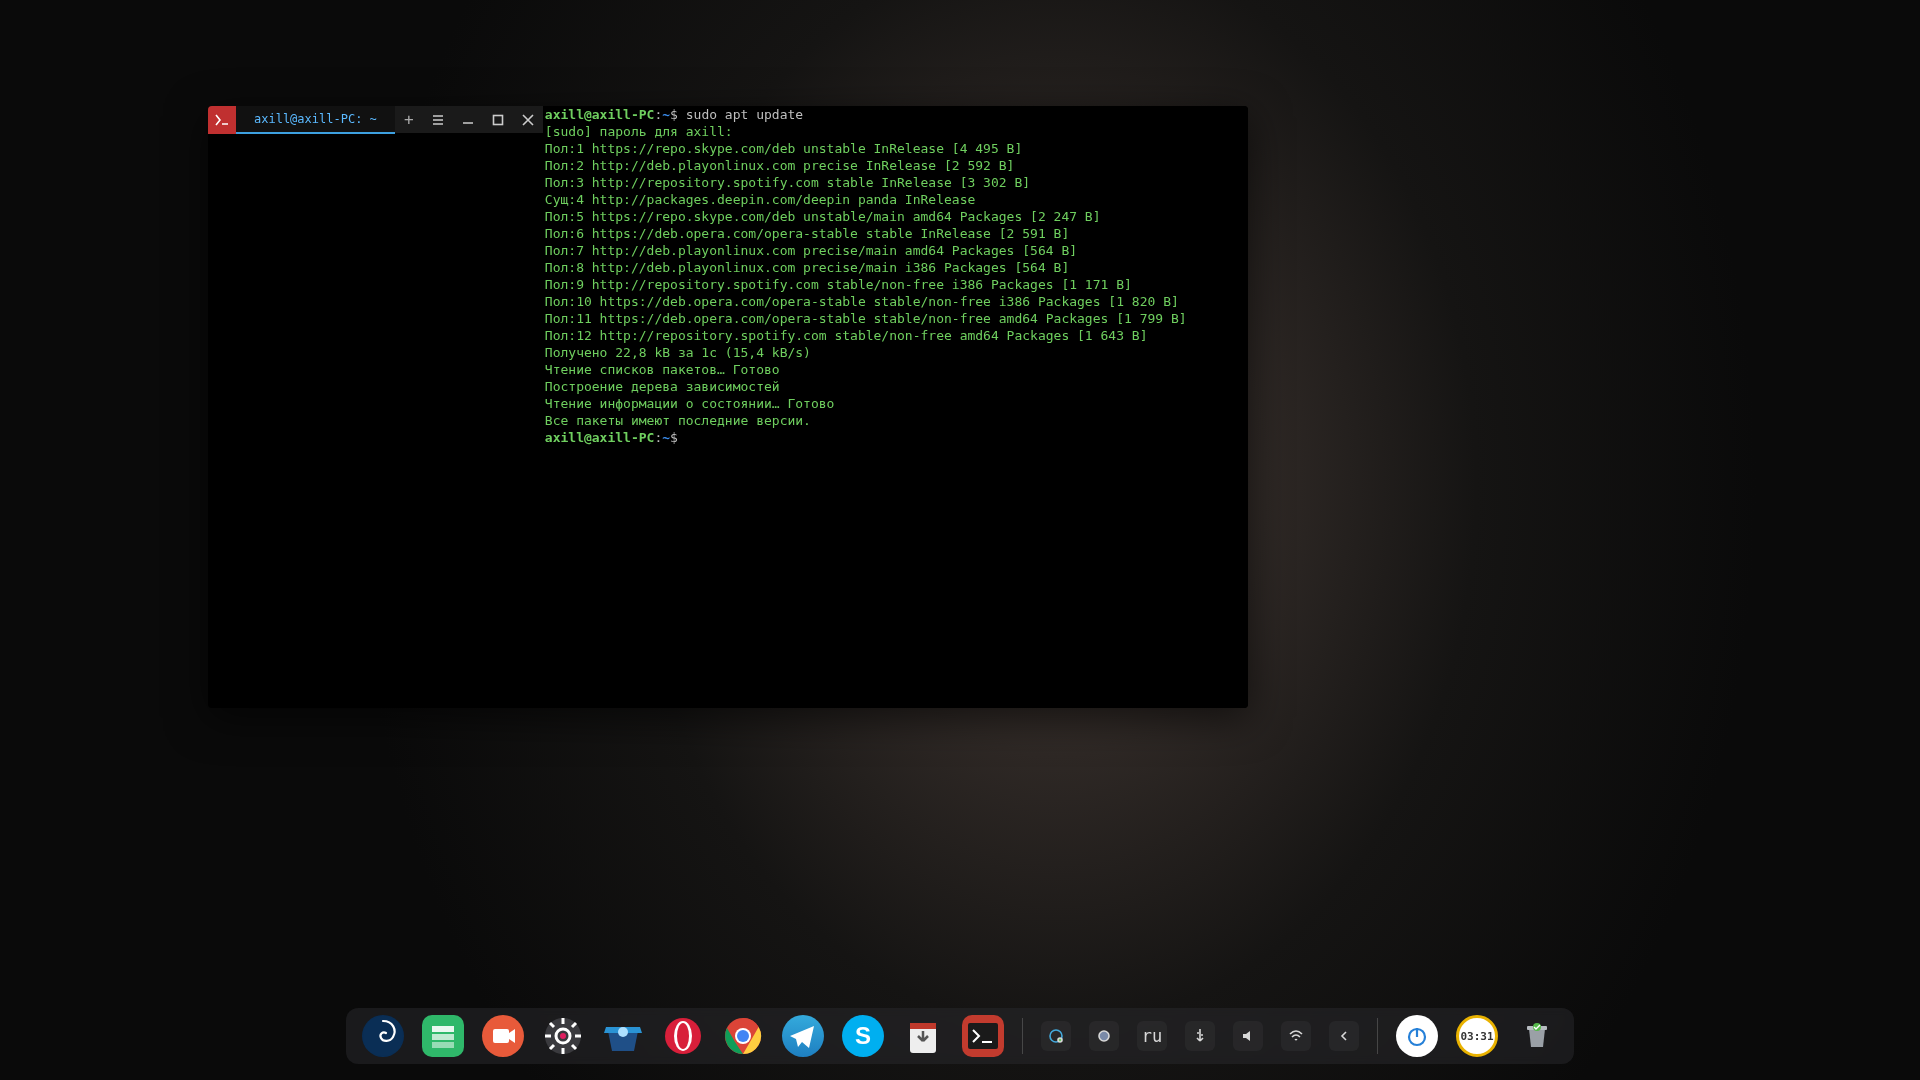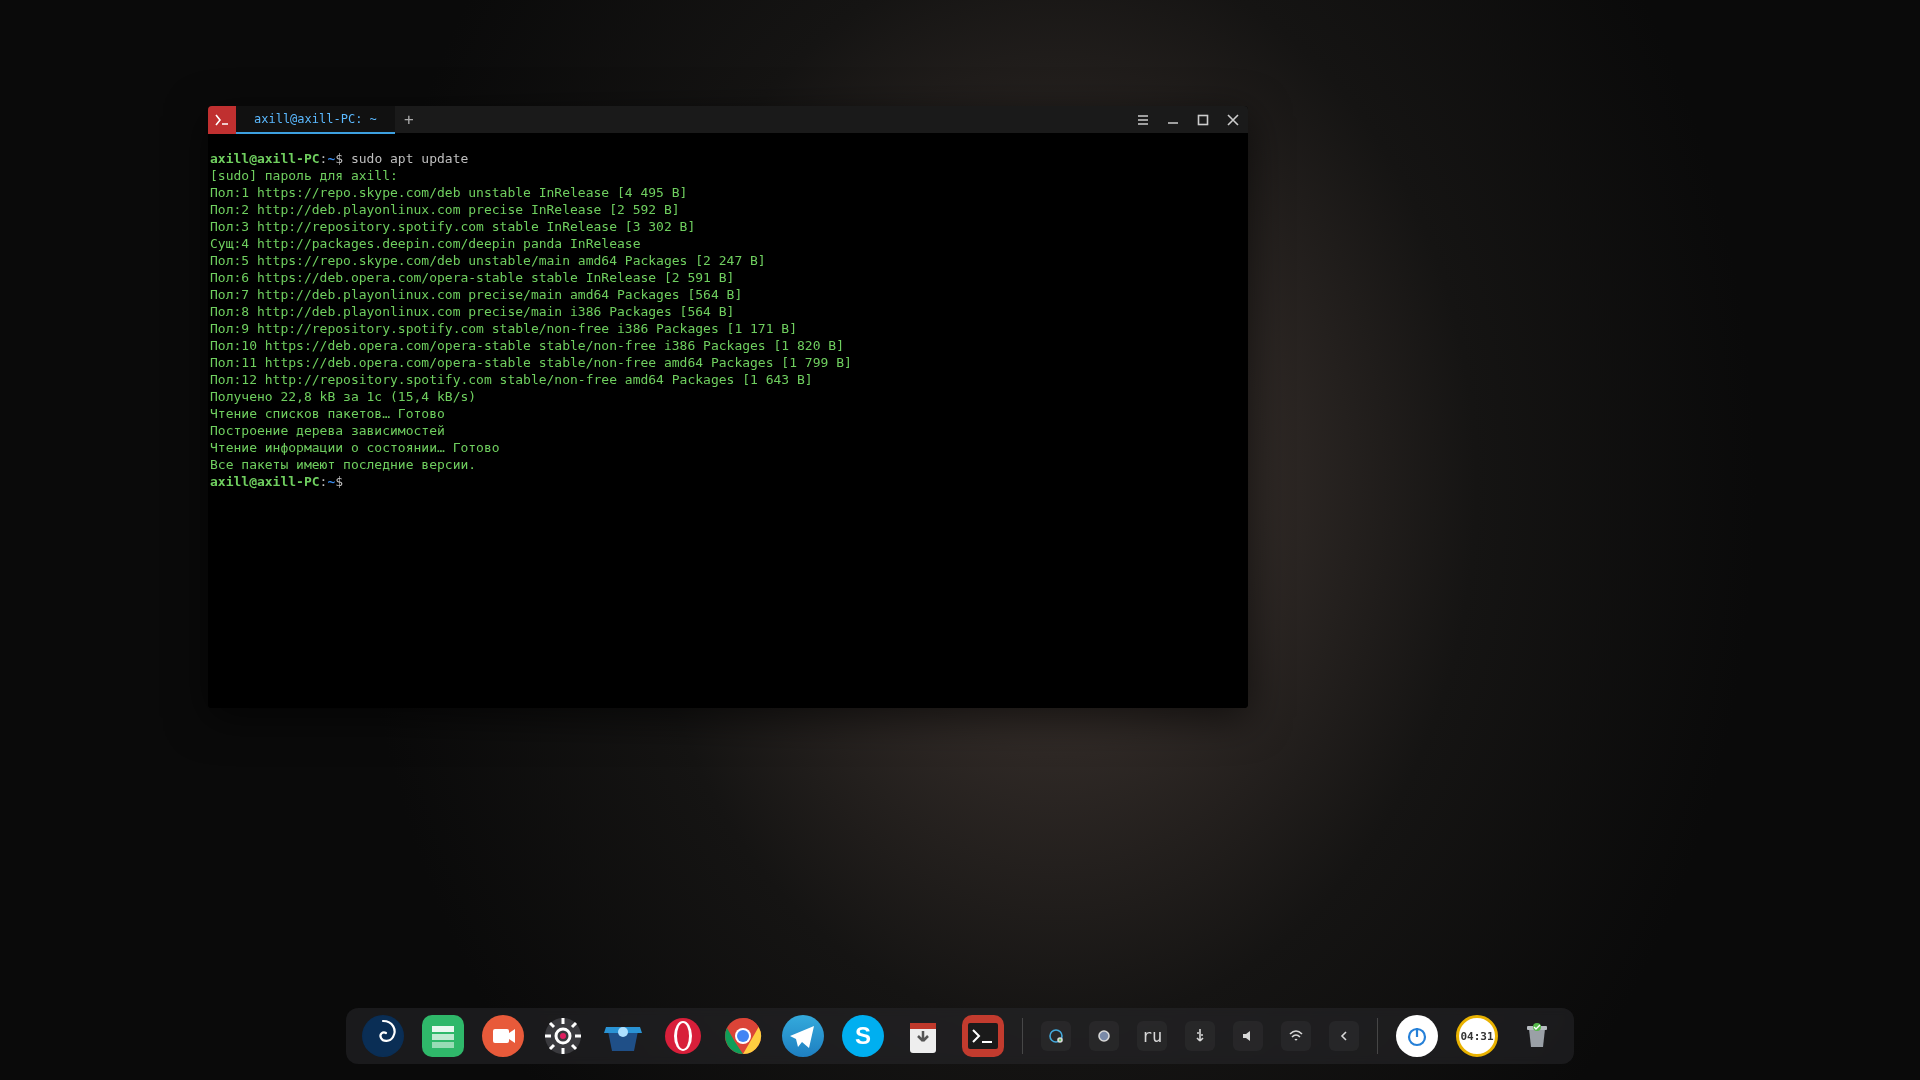--- a/index.html
+++ b/index.html
@@ -5,21 +5,21 @@
 * { margin:0; padding:0; box-sizing:border-box; }
 html,body { width:1920px; height:1080px; overflow:hidden; font-family:"DejaVu Sans Mono","Liberation Mono",monospace; }
 body {
   background: radial-gradient(ellipse 700px 900px at 55% 45%, #4a3f38 0%, #2e2825 30%, #151413 60%, #0a0a0a 100%);
   position:relative;
 }
 
 .terminal-window {
   position:absolute; left:208px; top:106px; width:1040px; height:602px;
   background:#000; border-radius:4px; box-shadow:0 10px 40px rgba(0,0,0,0.6);
-  display:flex; flex-direction:column; overflow:hidden;
+  display:flex; flex-direction:row; overflow:hidden;
 }
 .titlebar {
   height:28px; background:#1a1a1a; display:flex; align-items:center;
   border-bottom:1px solid #000;
 }
 .tb-appicon {
   width:28px; height:28px; background:#c03030; display:flex; align-items:center; justify-content:center;
 }
 .tb-appicon svg { width:16px; height:16px; }
 .tab {
@@ -31,21 +31,21 @@
   width:28px; height:28px; display:flex; align-items:center; justify-content:center;
   color:#aaa; font-size:16px; cursor:pointer;
 }
 .tb-spacer { flex:1; }
 .tb-btn {
   width:30px; height:28px; display:flex; align-items:center; justify-content:center;
   color:#ccc; cursor:pointer;
 }
 .tb-btn svg { width:12px; height:12px; stroke:#ccc; stroke-width:1.6; fill:none; }
 .term-body {
-  flex:1; background:#000; padding:16px 2px; font-size:13px; line-height:17px;
+  flex:1; background:#000; padding:0 2px; font-size:13px; line-height:17px;
   color:#6fcf5f; white-space:pre; font-family:"DejaVu Sans Mono","Liberation Mono",monospace;
 }
 .pr-user { color:#6fcf5f; font-weight:bold; }
 .pr-host { color:#6fcf5f; font-weight:bold; }
 .pr-path { color:#3b8ef0; font-weight:bold; }
 .pr-sym  { color:#bfbfbf; }
 .cmd     { color:#bfbfbf; }
 .out     { color:#6fcf5f; }
 
 
@@ -273,21 +273,21 @@
   <div class="dock-sep"></div>
 
   <div class="power">
     <svg viewBox="0 0 24 24">
         <circle cx="12" cy="13" r="8"></circle>
         <path d="M12 4v9"></path>
       </svg>
   </div>
 
   <div class="clock">
-    <span>04:31</span>
+    <span>03:31</span>
   </div>
 
   <div class="trash">
     <svg viewBox="0 0 30 30">
         <path d="M7 8h16l-2 18H9z" fill="#9aa0a6"></path>
         <rect x="5" y="5" width="20" height="4" rx="1" fill="#b7bcc1"></rect>
         <circle cx="15" cy="6" r="4" fill="#55b94a"></circle>
         <path d="M12 6l2 2 4-4" stroke="#fff" stroke-width="1.4" fill="none"></path>
       </svg>
   </div>

